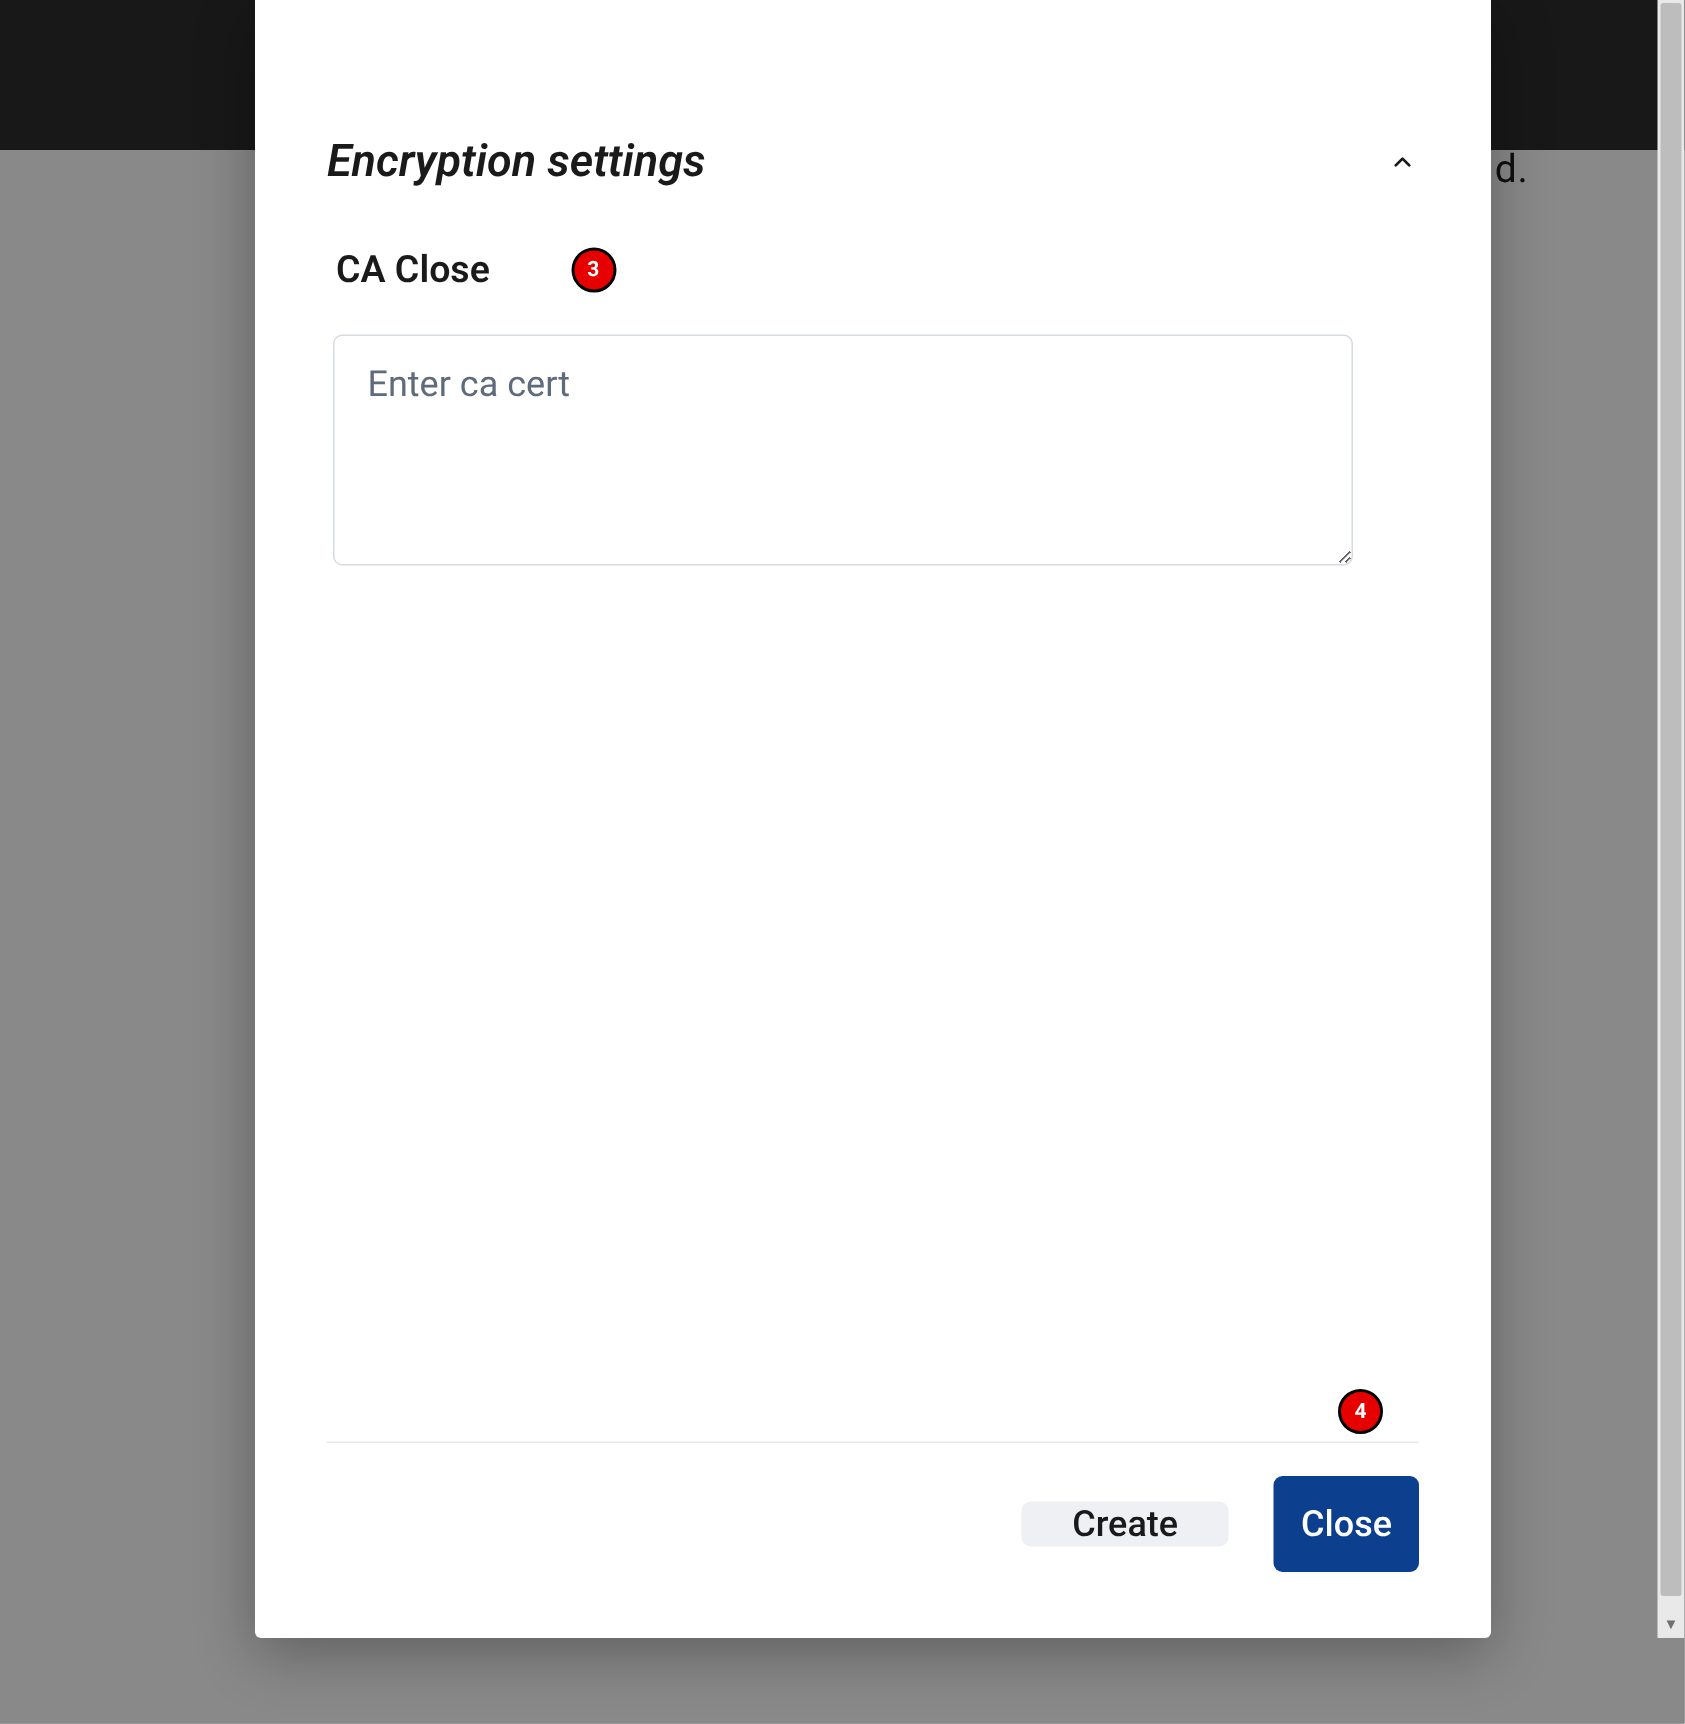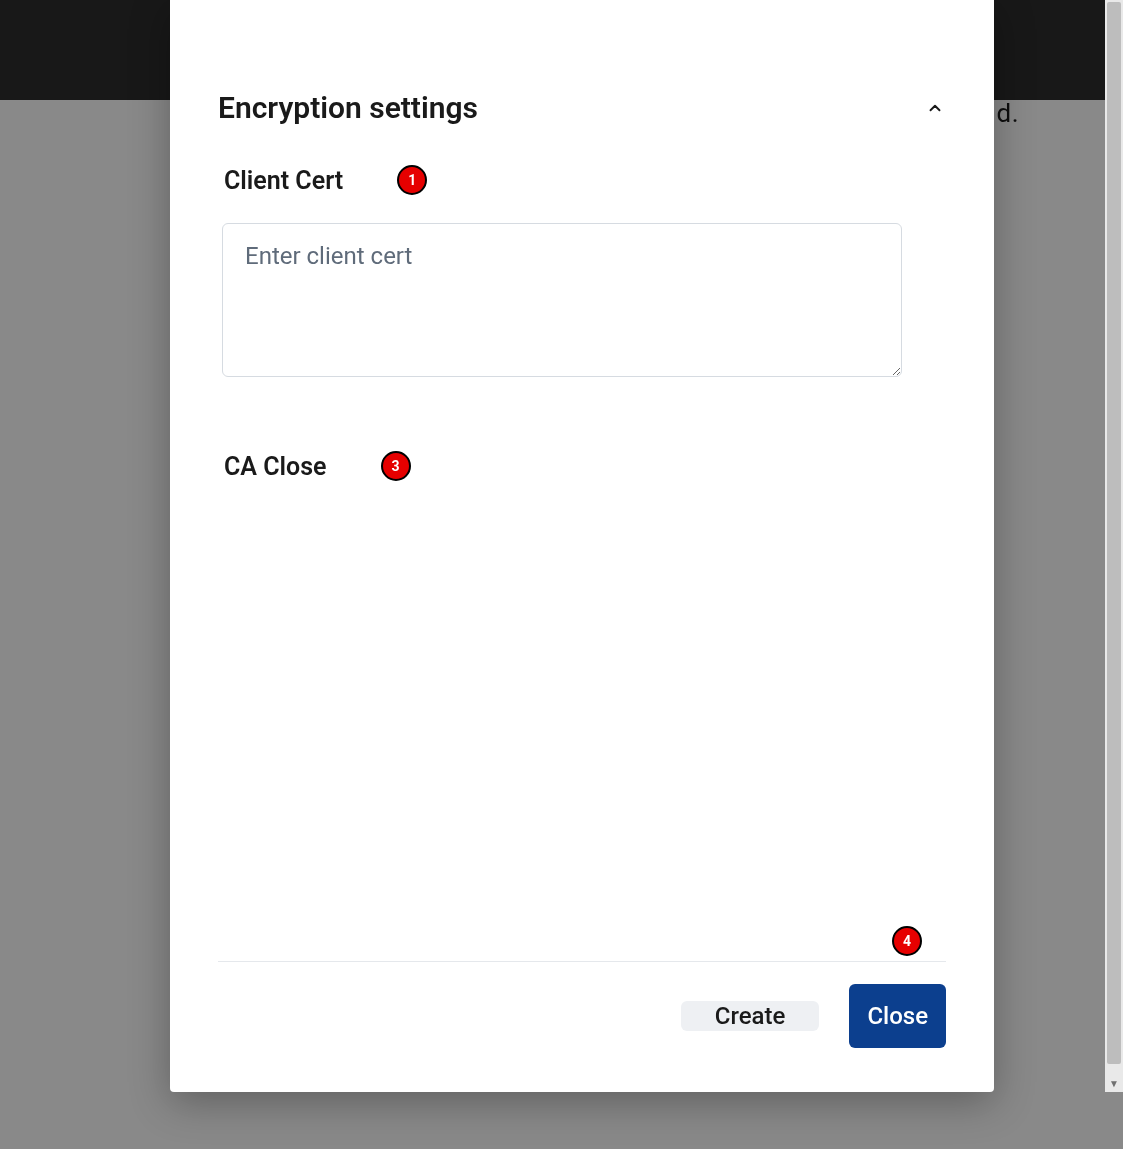--- a/index.html
+++ b/index.html
@@ -69,20 +69,21 @@
       justify-content: space-between;
       align-items: center;
       padding-top: 90px;
       padding-bottom: 40px;
       cursor: pointer;
     }
     .section-title {
       font-size: 30px;
       font-weight: 600;
       color: #1a1a1a;
+      font-style: italic;
     }
     .chevron {
       width: 22px;
       height: 22px;
       display: flex;
       align-items: center;
       justify-content: center;
     }
     .chevron svg {
       width: 18px;
@@ -220,34 +221,28 @@
 
       <div class="section-header">
         <h2 class="section-title">Encryption settings</h2>
         <span class="chevron">
           <svg viewBox="0 0 24 24" fill="none" stroke="#1a1a1a" stroke-width="2.5" stroke-linecap="round" stroke-linejoin="round">
               <polyline points="18 15 12 9 6 15"></polyline>
             </svg>
         </span>
       </div>
 
-      <div class="field">
-        <div class="field-label-row">
-          <label class="field-label">Client Cert</label>
-          <span class="annotation">1</span>
-        </div>
-        <textarea class="field-input" placeholder="Enter client cert" style=""></textarea>
-      </div>
 
 
       <div class="field">
         <div class="field-label-row">
           <label class="field-label">CA Close</label>
           <span class="annotation">3</span>
         </div>
+        <textarea class="field-input" placeholder="Enter ca cert" style=""></textarea>
       </div>
 
     </div>
   </div>
 
   <div class="footer-divider"></div>
 
   <div class="footer">
     <span class="annotation floating">4</span>
     <button class="btn btn-secondary">Create</button>

